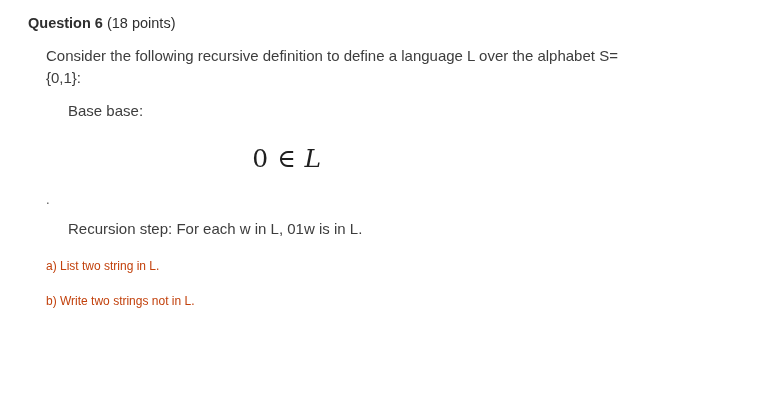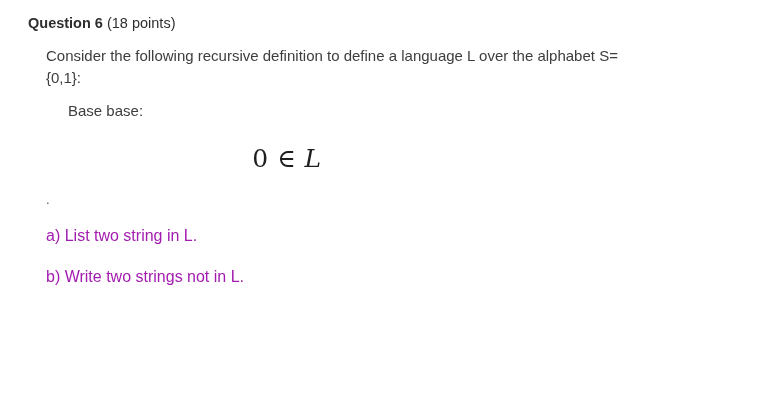--- a/index.html
+++ b/index.html
@@ -59,22 +59,22 @@
     font-style: italic;
   }
   .tiny-dot {
     margin: 20px 0 0 46px;
     font-size: 13px;
     color: #585858;
     line-height: 1;
   }
   .list-item {
     margin: 18px 0 0 46px;
-    font-size: 16px;
-    color: #a21caf;
+    font-size: 12px;
+    color: #c2410c;
     line-height: 1.45;
   }
 </style>
 </head>
 <body>
 
 <div class="page">
 
   <div class="q-title">
     <span class="q-label">Question 6</span>
@@ -86,18 +86,19 @@
   <div class="body-block indent-1">Base base:</div>
 
   <div class="formula">
     <span>0</span>
     <span>∈</span>
     <span class="ital">L</span>
   </div>
 
   <div class="tiny-dot">.</div>
 
+  <div class="body-block indent-1">Recursion step: For each w in L, 01w is in L.</div>
 
 
   <div class="list-item">a) List two string in L.</div>
   <div class="list-item">b) Write two strings not in L.</div>
 
 </div>
 
 </body></html>

